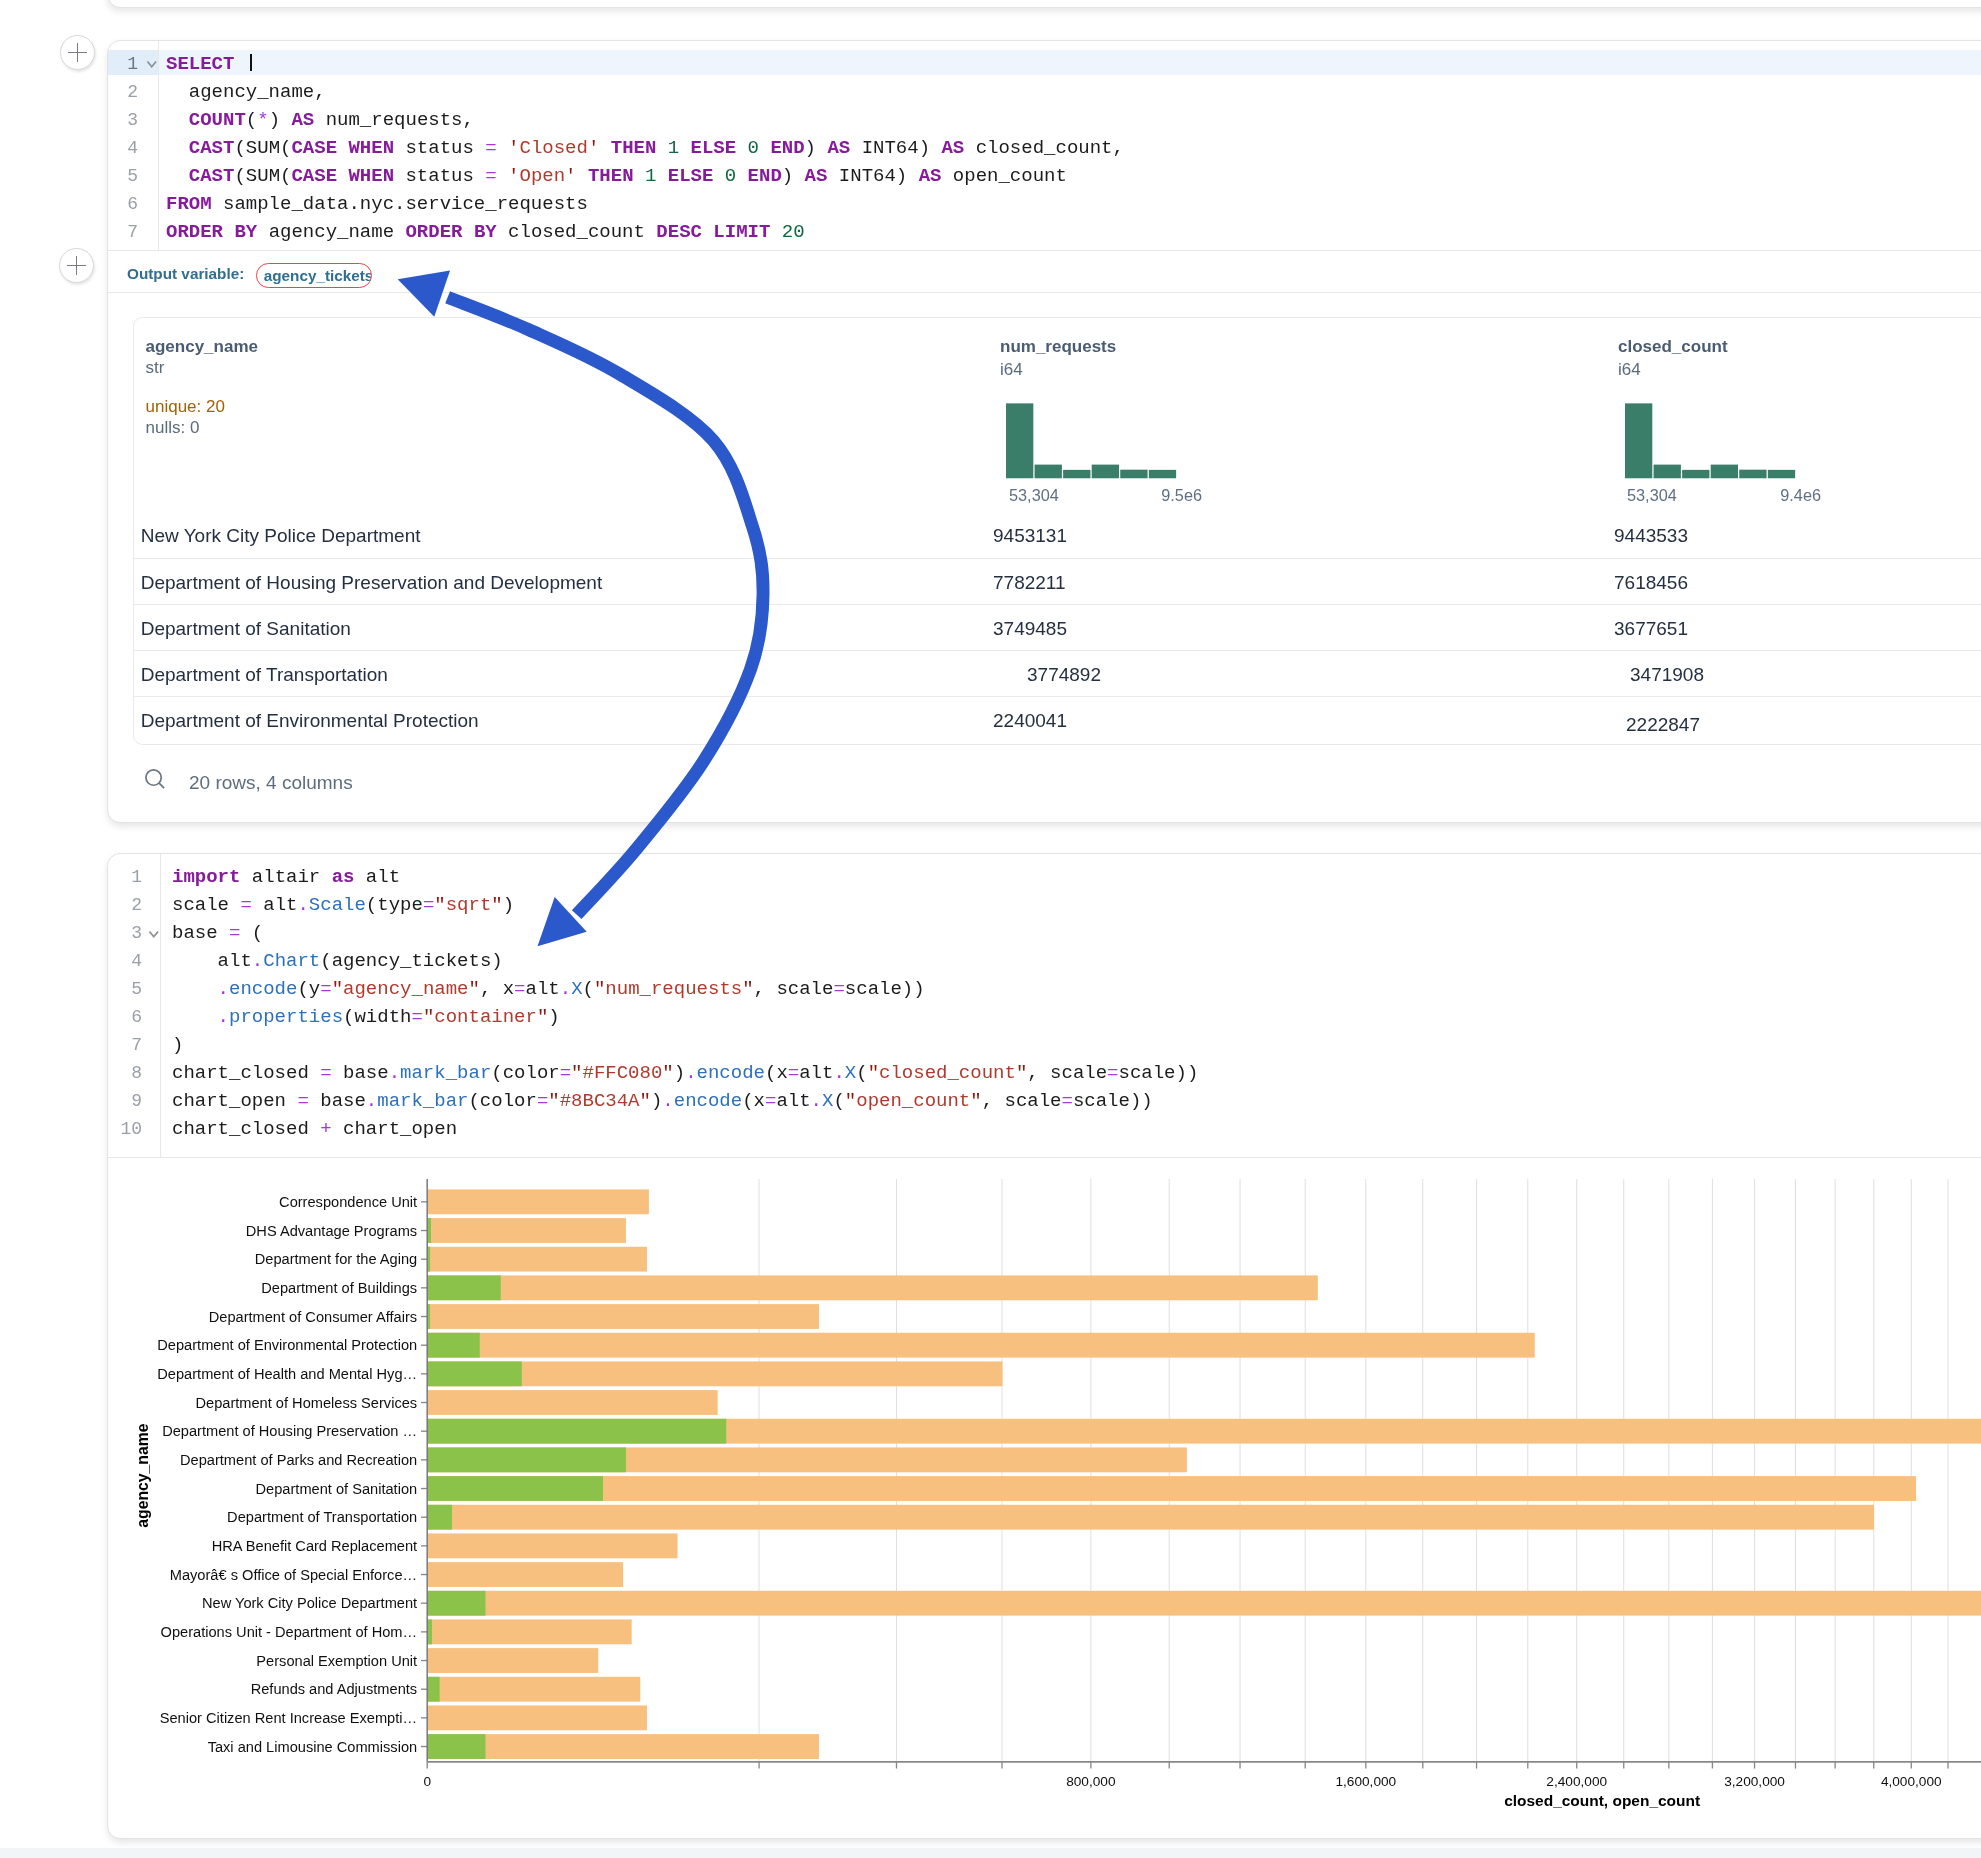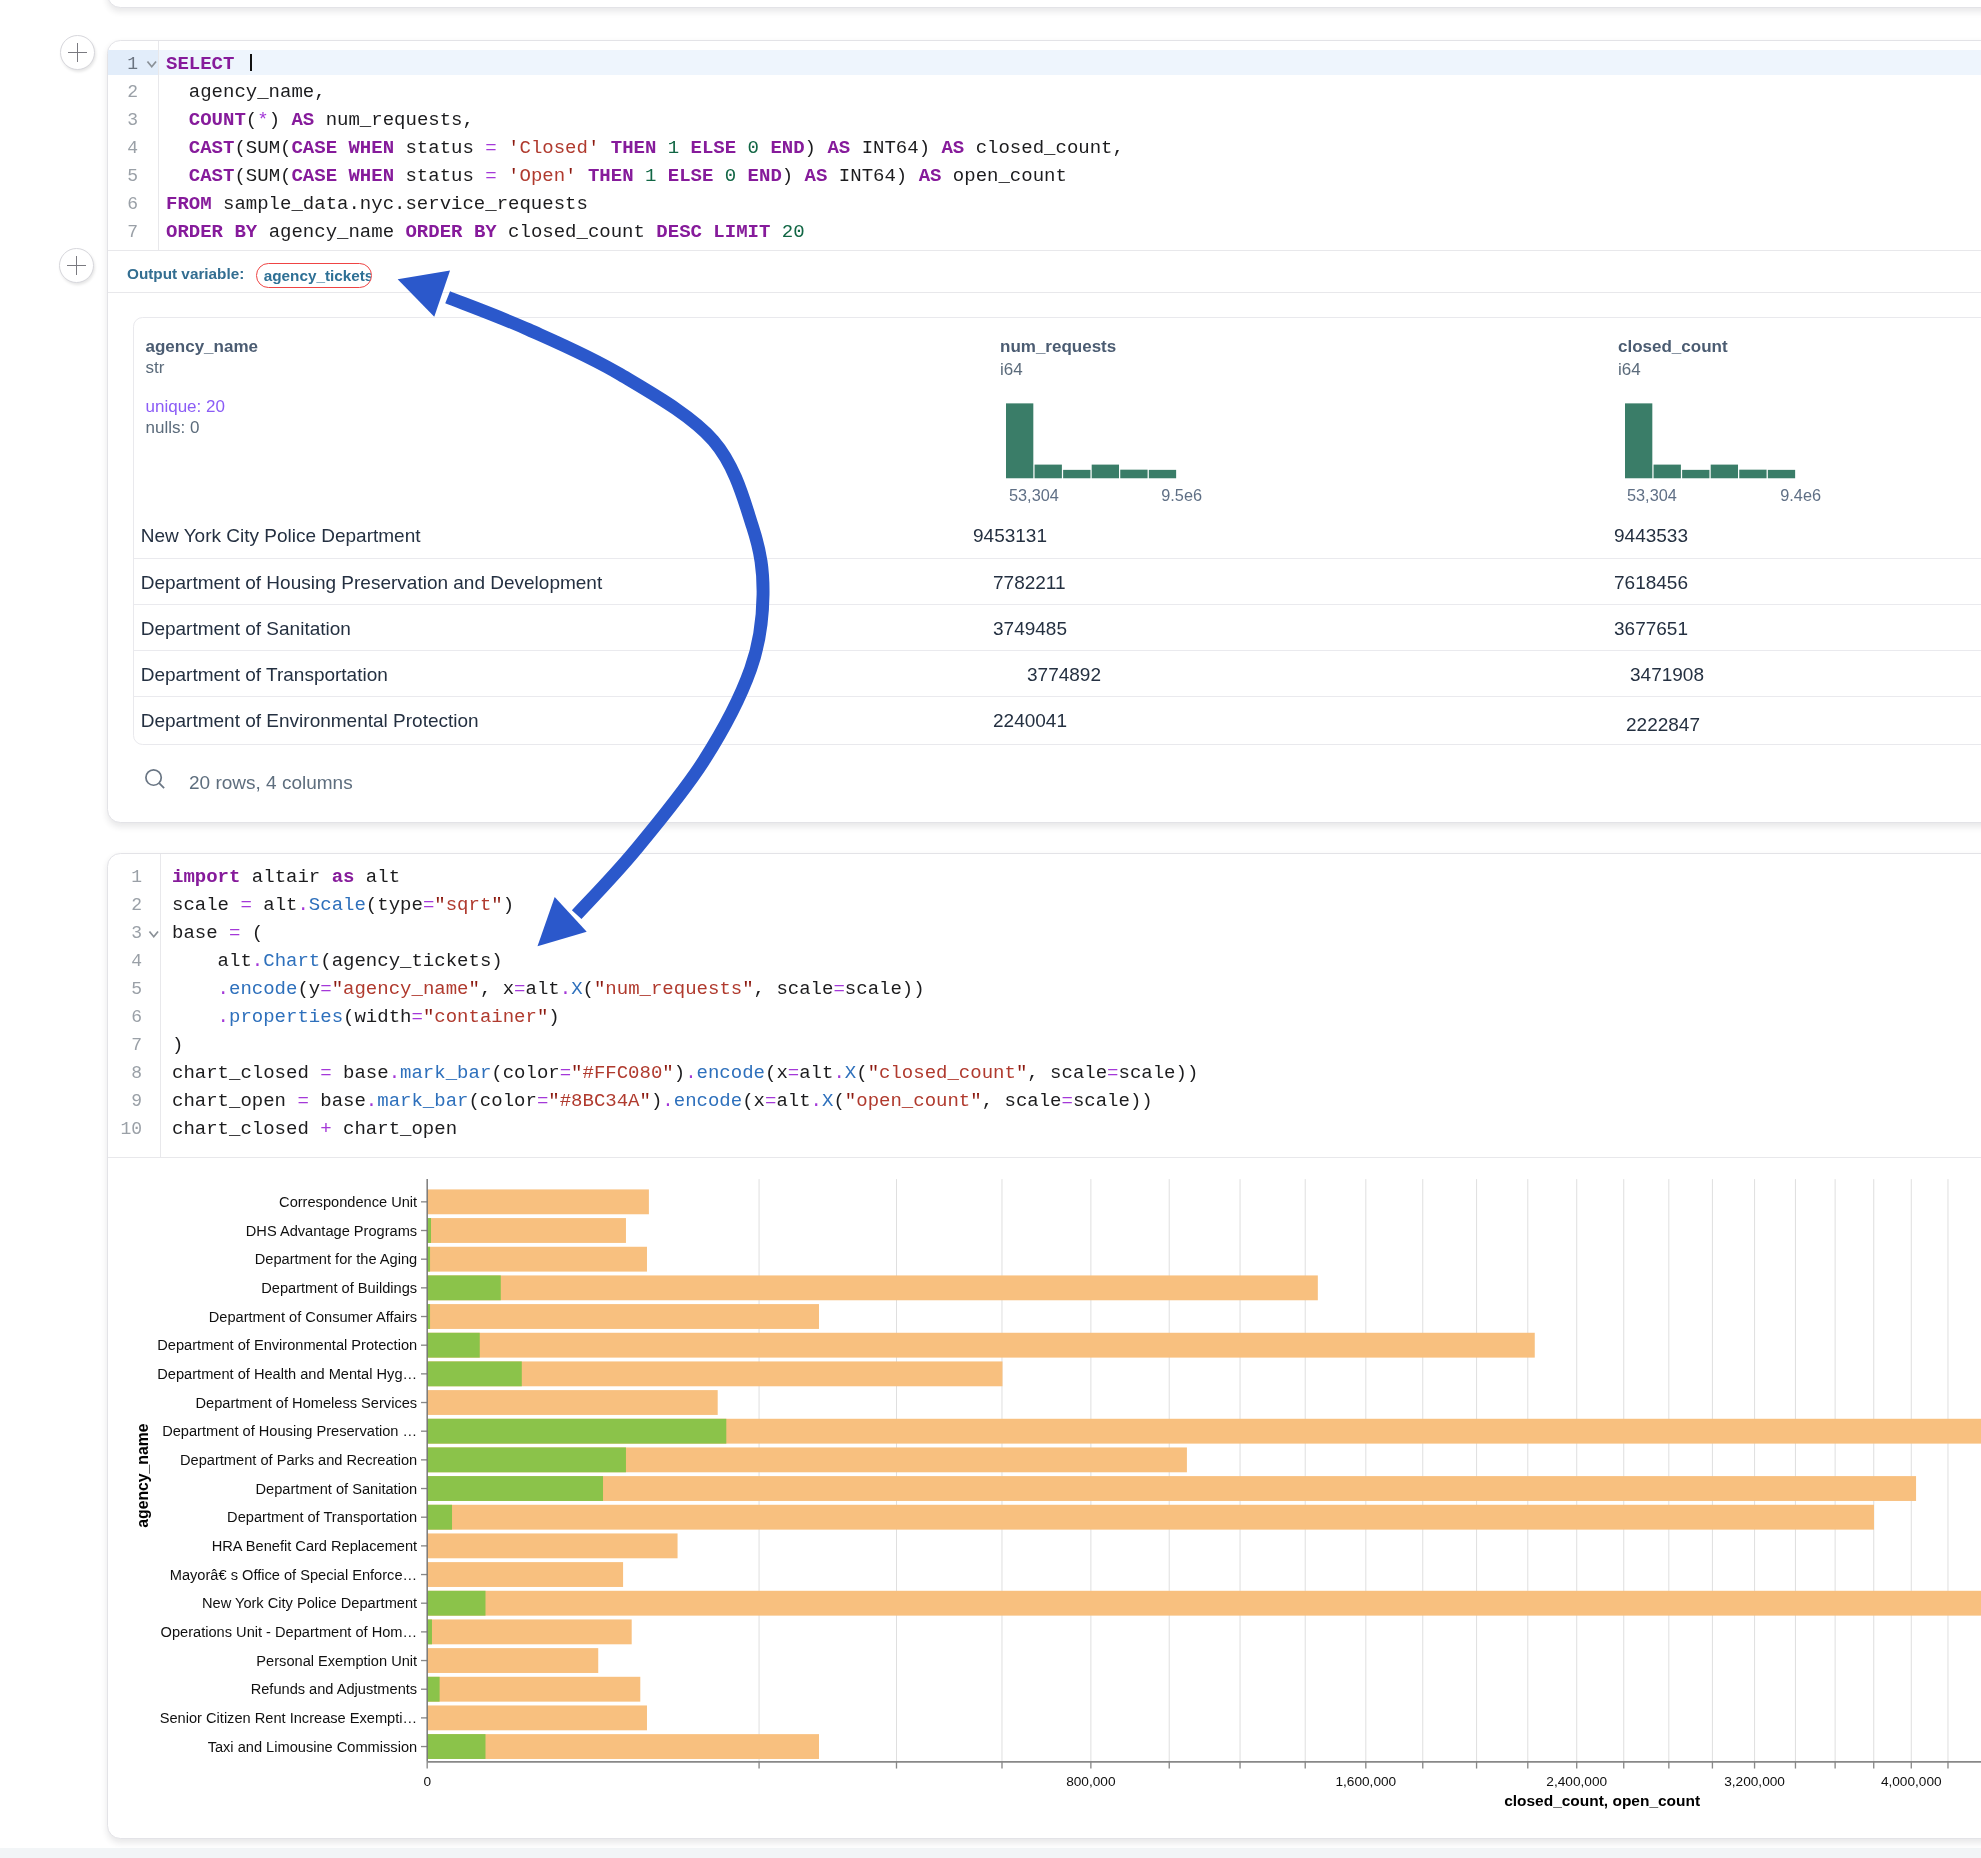--- a/index.html
+++ b/index.html
@@ -64,21 +64,21 @@
   </div>
   <div style="position:relative;height:42px;border-bottom:1px solid #e8e8eb;">
     <span style="position:absolute;left:19px;top:14.3px;font-size:15.3px;font-weight:bold;color:#336e91;">Output variable:</span>
     <span style="position:absolute;left:148px;top:11.5px;width:116px;height:25px;border:1px solid #ef4444;border-radius:12.4px;overflow:hidden;font-size:15.3px;font-weight:bold;color:#2e7095;padding:3.8px 0 0 6.7px;white-space:nowrap;">agency_tickets</span>
   </div>
 
   <div style="position:absolute;left:25px;top:276px;width:1902px;height:428px;border:1px solid #e9e9ed;border-radius:9.6px;">
     <div style="position:relative;height:194px;">
       <div style="position:absolute;left:11.5px;top:20px;font-size:17px;line-height:17px;font-weight:bold;color:#4b5c72;">agency_name</div>
       <div style="position:absolute;left:11.5px;top:41px;font-size:17px;line-height:17px;color:#5b6b7b;">str</div>
-      <div style="position:absolute;left:11.5px;top:80px;font-size:17px;line-height:17px;color:#8b5cf6;">unique: 20</div>
+      <div style="position:absolute;left:11.5px;top:80px;font-size:17px;line-height:17px;color:#a16207;">unique: 20</div>
       <div style="position:absolute;left:11.5px;top:101px;font-size:17px;line-height:17px;color:#5b6b7b;">nulls: 0</div>
 
       <div style="position:absolute;left:866px;top:20px;font-size:17px;line-height:17px;font-weight:bold;color:#4b5c72;">num_requests</div>
       <div style="position:absolute;left:866px;top:43px;font-size:17px;line-height:17px;color:#5b6b7b;">i64</div>
       <div style="position:absolute;left:872px;top:0;">
           <svg width="171" height="161" viewBox="0 0 179 168" style="position:absolute;overflow:visible">
             <rect x="0.0" y="89.1" width="28.6" height="78.4" fill="#3a7d68"></rect>
             <rect x="29.9" y="153.2" width="28.6" height="14.3" fill="#3a7d68"></rect>
             <rect x="59.8" y="158.7" width="28.6" height="8.8" fill="#3a7d68"></rect>
             <rect x="89.7" y="153.2" width="28.6" height="14.3" fill="#3a7d68"></rect>
@@ -99,21 +99,21 @@
             <rect x="89.7" y="153.2" width="28.6" height="14.3" fill="#3a7d68"></rect>
             <rect x="119.6" y="158.5" width="28.6" height="9.0" fill="#3a7d68"></rect>
             <rect x="149.5" y="158.7" width="28.6" height="8.8" fill="#3a7d68"></rect>
           </svg>
         </div>
       <div style="position:absolute;left:1493px;top:169px;font-size:16.3px;line-height:16.3px;color:#5f6f85;">53,304</div>
       <div style="position:absolute;left:1627px;top:169px;width:60px;text-align:right;font-size:16.3px;line-height:16.3px;color:#5f6f85;">9.4e6</div>
     </div>
     <div class="trow" style="position:relative;height:46px;font-size:19px;color:#243041;">
       <span style="position:absolute;left:6.7px;top:13.4px;">New York City Police Department</span>
-      <span style="position:absolute;left:839px;top:13.4px;">9453131</span>
+      <span style="position:absolute;left:859px;top:13.4px;">9453131</span>
       <span style="position:absolute;left:1480px;top:13.4px;">9443533</span>
     </div>
     <div class="trow" style="position:relative;height:46px;font-size:19px;color:#243041;border-top:1px solid #eaeaee;">
       <span style="position:absolute;left:6.7px;top:13.4px;">Department of Housing Preservation and Development</span>
       <span style="position:absolute;left:859px;top:13.4px;">7782211</span>
       <span style="position:absolute;left:1480px;top:13.4px;">7618456</span>
     </div>
     <div class="trow" style="position:relative;height:46px;font-size:19px;color:#243041;border-top:1px solid #eaeaee;">
       <span style="position:absolute;left:6.7px;top:13.4px;">Department of Sanitation</span>
       <span style="position:absolute;left:859px;top:13.4px;">3749485</span>

